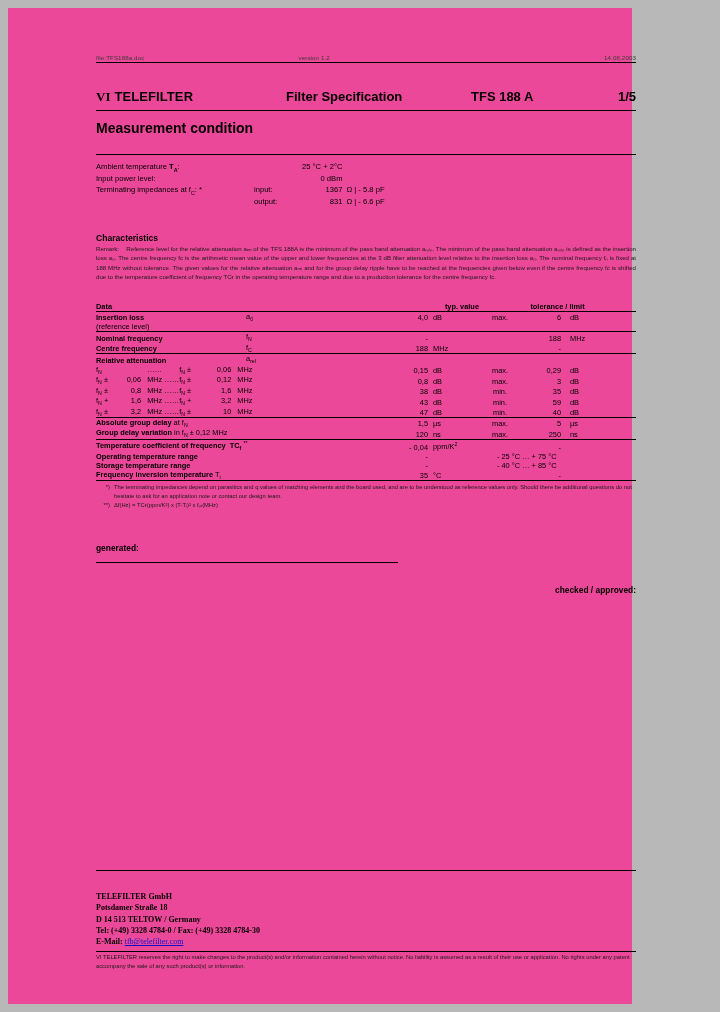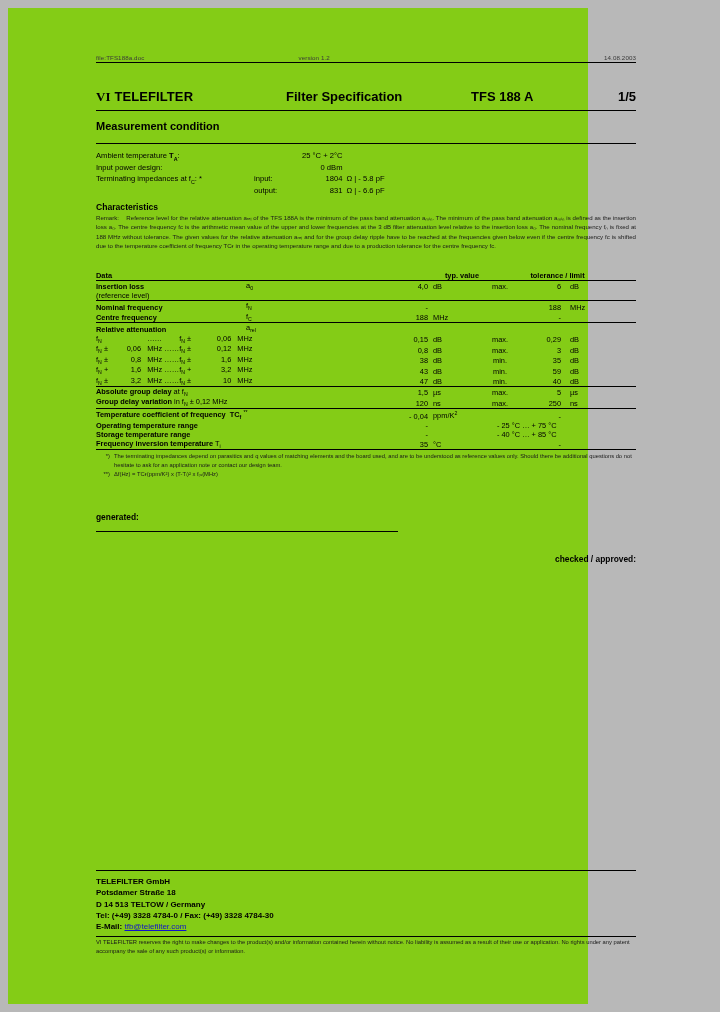--- a/index.html
+++ b/index.html
@@ -10,23 +10,23 @@
   body {
     width: 720px;
     height: 1012px;
     font-family: "Liberation Sans", sans-serif;
     overflow: hidden;
   }
   .page {
     position: absolute;
     left: 8px;
     top: 8px;
-    width: 580px;
+    width: 624px;
     height: 996px;
-    background: #84cc16;
+    background: #ec4899;
     box-sizing: border-box;
   }
   .sheet {
     position: absolute;
     left: 88px;
     top: 46px;
     width: 540px;
     color: #000;
   }
 
@@ -53,45 +53,45 @@
     padding-bottom: 5px;
   }
   .brand { width: 190px; letter-spacing: .1px;}
   .brand .vi { font-family: "Liberation Serif", serif; font-weight: bold; }
   .spec-title { width: 185px; }
   .part-no { width: 110px; margin-top: 19px; }
   .page-no { flex: 1; text-align: right; }
 
   
   h2.sec {
-    font-size: 11px;
+    font-size: 14px;
     font-weight: bold;
     margin: 9px 0 0 0;
     border-bottom: 1.2px solid #000;
-    padding-bottom: 11px;
+    padding-bottom: 18px;
     display: block;
   }
   .mc-table {
     margin-top: 7px;
     font-size: 7.6px;
     border-collapse: collapse;
   }
   .mc-table td { padding: 0 0 1.5px 0; vertical-align: top; white-space: nowrap; }
   .mc-label { width: 158px; }
   .mc-port  { width: 48px; }
   .mc-val   { text-align: right; width: 40px; }
   .mc-unit  { padding-left: 4px !important; }
   sub { font-size: 70%; }
   sup { font-size: 70%; }
 
   
   .char-head {
     font-size: 8.6px;
     font-weight: bold;
-    margin-top: 6px;
+    margin-top: 26px;
   }
   .remark {
     font-size: 6.1px;
     line-height: 1.55;
     text-align: justify;
     margin-top: 1px;
     color: #1a1a1a;
   }
   .remark .lbl { font-weight: normal; }
 
@@ -146,21 +146,21 @@
   .sig2 { margin-top: 22px; text-align: right; }
 
   
   .footer {
     position: absolute;
     left: 88px;
     top: 862px;
     width: 540px;
   }
   .footer-rule { border-top: 1.4px solid #000; }
-  .addr { font-size: 8px; font-weight: bold; line-height: 1.42; margin-top: 5px; }
+  .addr { font-size: 8px; font-weight: bold; line-height: 1.42; margin-top: 20px; font-family: Liberation Serif, serif; }
   .addr .mail-label { font-weight: bold; }
   .mail-link { color: #1111cc; text-decoration: underline; font-weight: normal; }
   .disclaim-rule { border-top: 1px solid #000; margin-top: 3px; }
   .disclaimer { font-size: 5.8px; line-height: 1.5; margin-top: 1.5px; color: #1a1a1a; }
 </style>
 </head>
 <body>
 
 <div class="page">
   <div class="sheet">
@@ -181,29 +181,29 @@
     <h2 class="sec">Measurement condition</h2>
     <table class="mc-table">
       <tbody>
           <tr>
         <td class="mc-label"><span>Ambient temperature </span><b>T</b><b><sub>A</sub></b><span>:</span></td>
         <td class="mc-port"></td>
         <td class="mc-val">25 °C + 2°C</td>
         <td class="mc-unit"></td>
       </tr>
       <tr>
-        <td class="mc-label">Input power design:</td>
+        <td class="mc-label">Input power level:</td>
         <td class="mc-port"></td>
         <td class="mc-val">0  dBm</td>
         <td class="mc-unit"></td>
       </tr>
       <tr>
         <td class="mc-label"><span>Terminating impedances at f</span><sub>C</sub><span>: *</span></td>
         <td class="mc-port">input:</td>
-        <td class="mc-val">1804</td>
+        <td class="mc-val">1367</td>
         <td class="mc-unit">Ω  |  - 5.8 pF</td>
       </tr>
       <tr>
         <td class="mc-label"></td>
         <td class="mc-port">output:</td>
         <td class="mc-val">831</td>
         <td class="mc-unit">Ω  |  - 6.6 pF</td>
       </tr>
     </tbody>
       </table>

